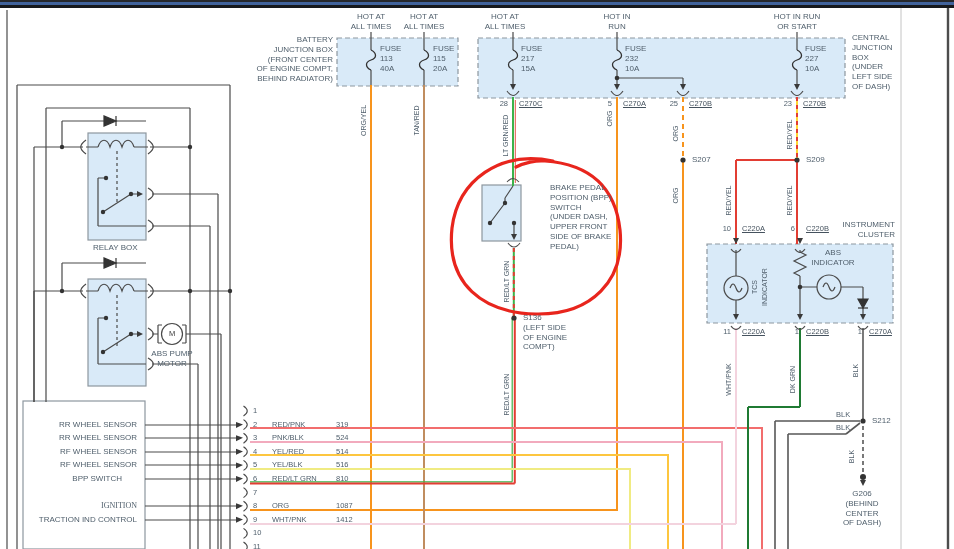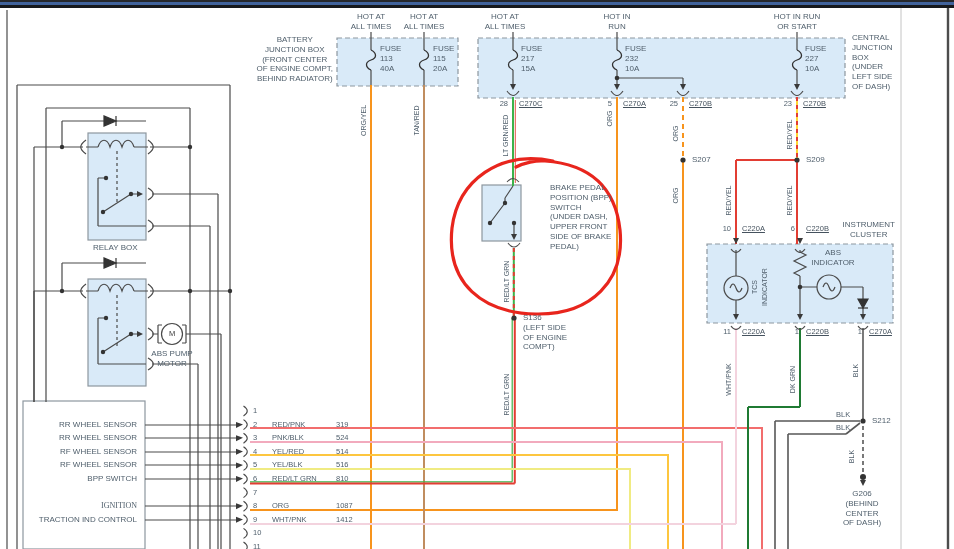--- a/index.html
+++ b/index.html
@@ -3,21 +3,21 @@
 <meta charset="utf-8">
 <style>
   html,body{margin:0;padding:0;background:#fff;}
   #stage{position:relative;width:954px;height:549px;overflow:hidden;background:#fff;
          font-family:"Liberation Sans",sans-serif;}
   #topbar{position:absolute;left:0;top:0;width:954px;height:8px;
           background:linear-gradient(#26282c 0 2px,#41639c 2px 5px,#17191d 5px 8px);}
   svg{position:absolute;left:0;top:0;}
   .t{position:absolute;font-size:8px;color:#51606d;line-height:1.22;white-space:pre-line;}
   .s{font-size:7.5px;}
-  .r{transform:translate(-100%,0);text-align:center;}
+  .r{transform:translate(-100%,0);text-align:right;}
   .c{transform:translate(-50%,0);text-align:center;}
   .u{text-decoration:underline;color:#45525e;}
   .v{position:absolute;width:70px;font-size:7px;color:#51606d;text-align:center;
      transform:rotate(-90deg);white-space:nowrap;}
 </style>
 </head>
 <body>
 
 <div id="stage">
   <div id="topbar"></div>
@@ -303,21 +303,21 @@
 
   <div class="t" style="left:93px;top:243px;">RELAY BOX</div>
   <div class="t c" style="left:172px;top:349px;">ABS PUMP
 MOTOR</div>
   <div class="t c" style="left:172px;top:329px;font-size:7.5px;color:#3a3a3a;">M</div>
 
   <div class="t r" style="left:137px;top:420px;">RR WHEEL SENSOR</div>
   <div class="t r" style="left:137px;top:433px;">RR WHEEL SENSOR</div>
   <div class="t r" style="left:137px;top:447px;">RF WHEEL SENSOR</div>
   <div class="t r" style="left:137px;top:460px;">RF WHEEL SENSOR</div>
-  <div class="t r" style="left:137px;top:474px;">BPP SWITCH</div>
+  <div class="t r" style="left:122px;top:474px;">BPP SWITCH</div>
   <div class="t r" style="left:137px;top:501px;font-family:Liberation Serif, serif;">IGNITION</div>
   <div class="t r" style="left:137px;top:515px;">TRACTION IND CONTROL</div>
 
   <div class="t s" style="left:253px;top:406px;">1</div>
   <div class="t s" style="left:253px;top:420px;">2</div>
   <div class="t s" style="left:253px;top:433px;">3</div>
   <div class="t s" style="left:253px;top:447px;">4</div>
   <div class="t s" style="left:253px;top:460px;">5</div>
   <div class="t s" style="left:253px;top:474px;">6</div>
   <div class="t s" style="left:253px;top:488px;">7</div>

